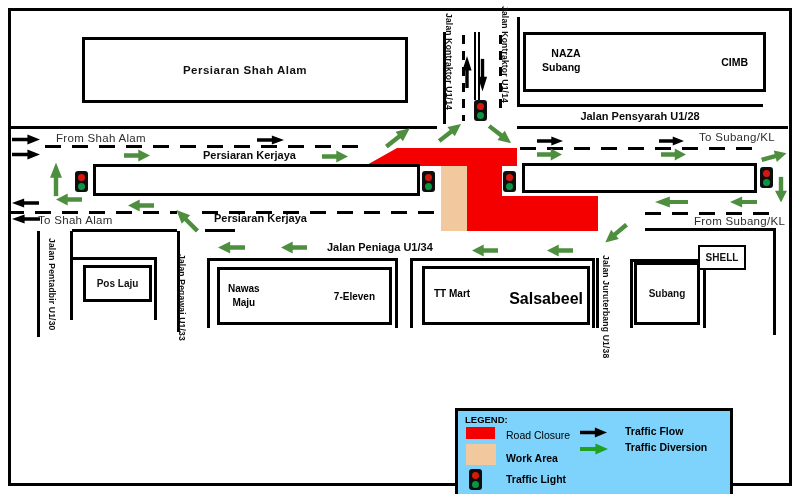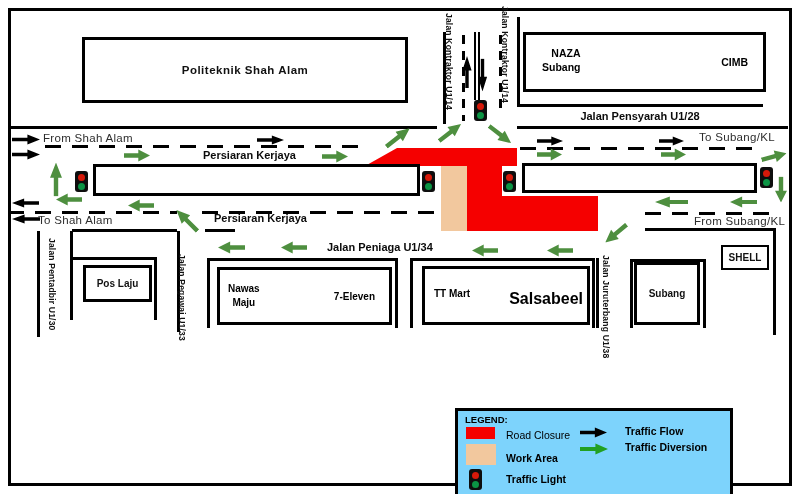--- a/index.html
+++ b/index.html
@@ -20,21 +20,21 @@
 </style>
 </head>
 <body>
 
 <div style="position:absolute;left:8px;top:8px;width:784px;height:478px;border:3px solid #000"></div>
 
 <div class="z2" style="position: absolute; left: 365px; top: 147px; width: 233px; height: 84px; clip-path: polygon(0px 19px, 32px 1px, 152px 1px, 152px 19px, 137px 19px, 137px 49px, 233px 49px, 233px 84px, 76px 84px, 76px 19px); background: rgb(245, 0, 0);"></div>
 <div class="z3" style="position: absolute; left: 441px; top: 166px; width: 26px; height: 65px; background: rgb(242, 200, 158);"></div>
 
 <div class="box cl" style="left:82px;top:37px;width:326px;height:66px;font-size:11.5px;letter-spacing:.5px">
-  <span>Politeknik  Shah Alam</span>
+  <span>Persiaran  Shah Alam</span>
 </div>
 
 <div class="bk" style="left:517px;top:17px;width:246px;height:90px;border-top:none;border-right:none;border-bottom:3px solid #000"></div>
 <div class="box" style="left:523px;top:32px;width:243px;height:60px">
   <div style="position:absolute;left:16px;top:11px;text-align:right;font-weight:bold;font-size:10.5px;line-height:1.35">
     <div>NAZA</div>
     <div>Subang</div>
   </div>
   <div style="position:absolute;right:15px;top:21px;font-weight:bold;font-size:10.5px">CIMB</div>
 </div>
@@ -57,21 +57,21 @@
 <div class="box" style="left:422px;top:266px;width:168px;height:59px">
   <div style="position:absolute;left:9px;top:19px;font-weight:bold;font-size:10px">TT Mart</div>
   <div style="position:absolute;right:4px;top:21px;font-weight:bold;font-size:16px">Salsabeel</div>
 </div>
 
 <div class="bk" style="left:630px;top:259px;width:76px;height:69px"></div>
 <div class="box cl" style="left:634px;top:262px;width:66px;height:63px;font-size:10px">
   <span>Subang</span>
 </div>
 
-<div class="box cl" style="left:721px;top:245px;width:48px;height:25px;font-size:10px;border-width:2.5px">
+<div class="box cl" style="left:698px;top:245px;width:48px;height:25px;font-size:10px;border-width:2.5px">
   <span>SHELL</span>
 </div>
 
 <div class="ln" style="left:8px;top:126px;width:429px;height:3px"></div>
 <div class="ln" style="left:517px;top:126px;width:271px;height:3px"></div>
 <div class="ln" style="left:72px;top:229px;width:105px;height:3px"></div>
 <div class="ln" style="left:205px;top:229px;width:30px;height:3px"></div>
 <div class="ln" style="left:645px;top:228px;width:131px;height:3px"></div>
 <div class="ln" style="left:773px;top:228px;width:3px;height:107px"></div>
 <div class="ln" style="left:37px;top:231px;width:3px;height:106px"></div>
@@ -138,21 +138,21 @@
 <div class="arr z4" style="left: 172px; top: 214px; width: 30px; height: 13px; transform: rotate(-135deg); background: rgb(78, 143, 63);"></div>
 <div class="arr z4" style="left: 128px; top: 199px; width: 26px; height: 13px; transform: rotate(180deg); background: rgb(78, 143, 63);"></div>
 <div class="arr z4" style="left: 56px; top: 193px; width: 26px; height: 13px; transform: rotate(180deg); background: rgb(78, 143, 63);"></div>
 <div class="arr z4" style="left: 39px; top: 173px; width: 34px; height: 13px; transform: rotate(-90deg); background: rgb(78, 143, 63);"></div>
 <div class="arr z4" style="left: 218px; top: 241px; width: 27px; height: 13px; transform: rotate(180deg); background: rgb(78, 143, 63);"></div>
 <div class="arr z4" style="left: 281px; top: 241px; width: 26px; height: 13px; transform: rotate(180deg); background: rgb(78, 143, 63);"></div>
 <div class="arr z4" style="left: 472px; top: 244px; width: 26px; height: 13px; transform: rotate(180deg); background: rgb(78, 143, 63);"></div>
 <div class="arr z4" style="left: 547px; top: 244px; width: 26px; height: 13px; transform: rotate(180deg); background: rgb(78, 143, 63);"></div>
 <div class="arr z4" style="left: 602px; top: 227px; width: 28px; height: 13px; transform: rotate(140deg); background: rgb(78, 143, 63);"></div>
 
-<div class="dir" style="left:43px;top:132px">From Shah Alam</div>
+<div class="dir" style="left:56px;top:132px">From Shah Alam</div>
 <div class="dir" style="left:38px;top:214px">To Shah Alam</div>
 <div class="dir" style="left:699px;top:131px">To Subang/KL</div>
 <div class="dir" style="left:694px;top:215px">From Subang/KL</div>
 
 <div class="bl" style="left:203px;top:149px">Persiaran Kerjaya</div>
 <div class="bl" style="left:214px;top:212px">Persiaran Kerjaya</div>
 <div class="bl" style="left:517px;top:110px;width:246px;text-align:center">Jalan Pensyarah U1/28</div>
 <div class="bl" style="left:327px;top:241px">Jalan Peniaga U1/34</div>
 
 <div class="vt" style="left:444px;top:13px;height:110px">Jalan Kontraktor U1/14</div>

